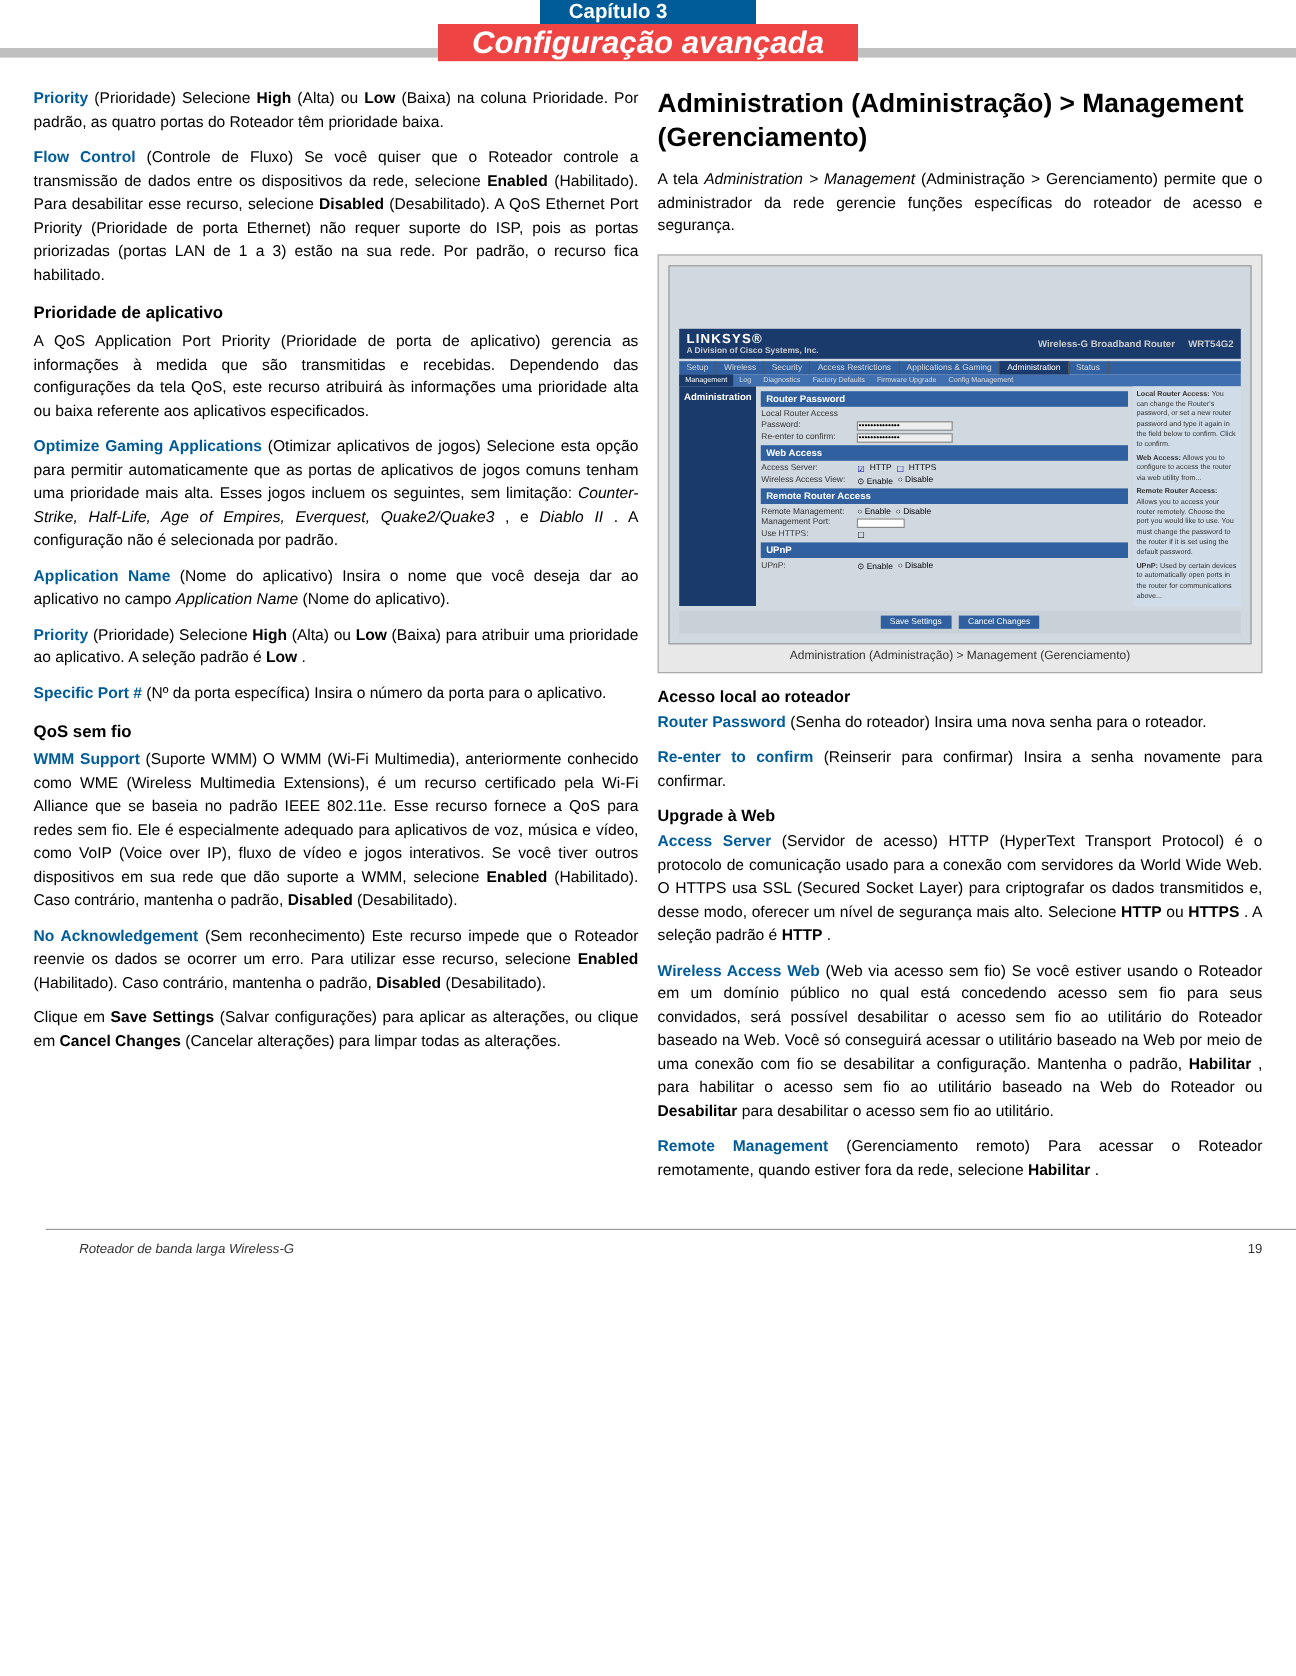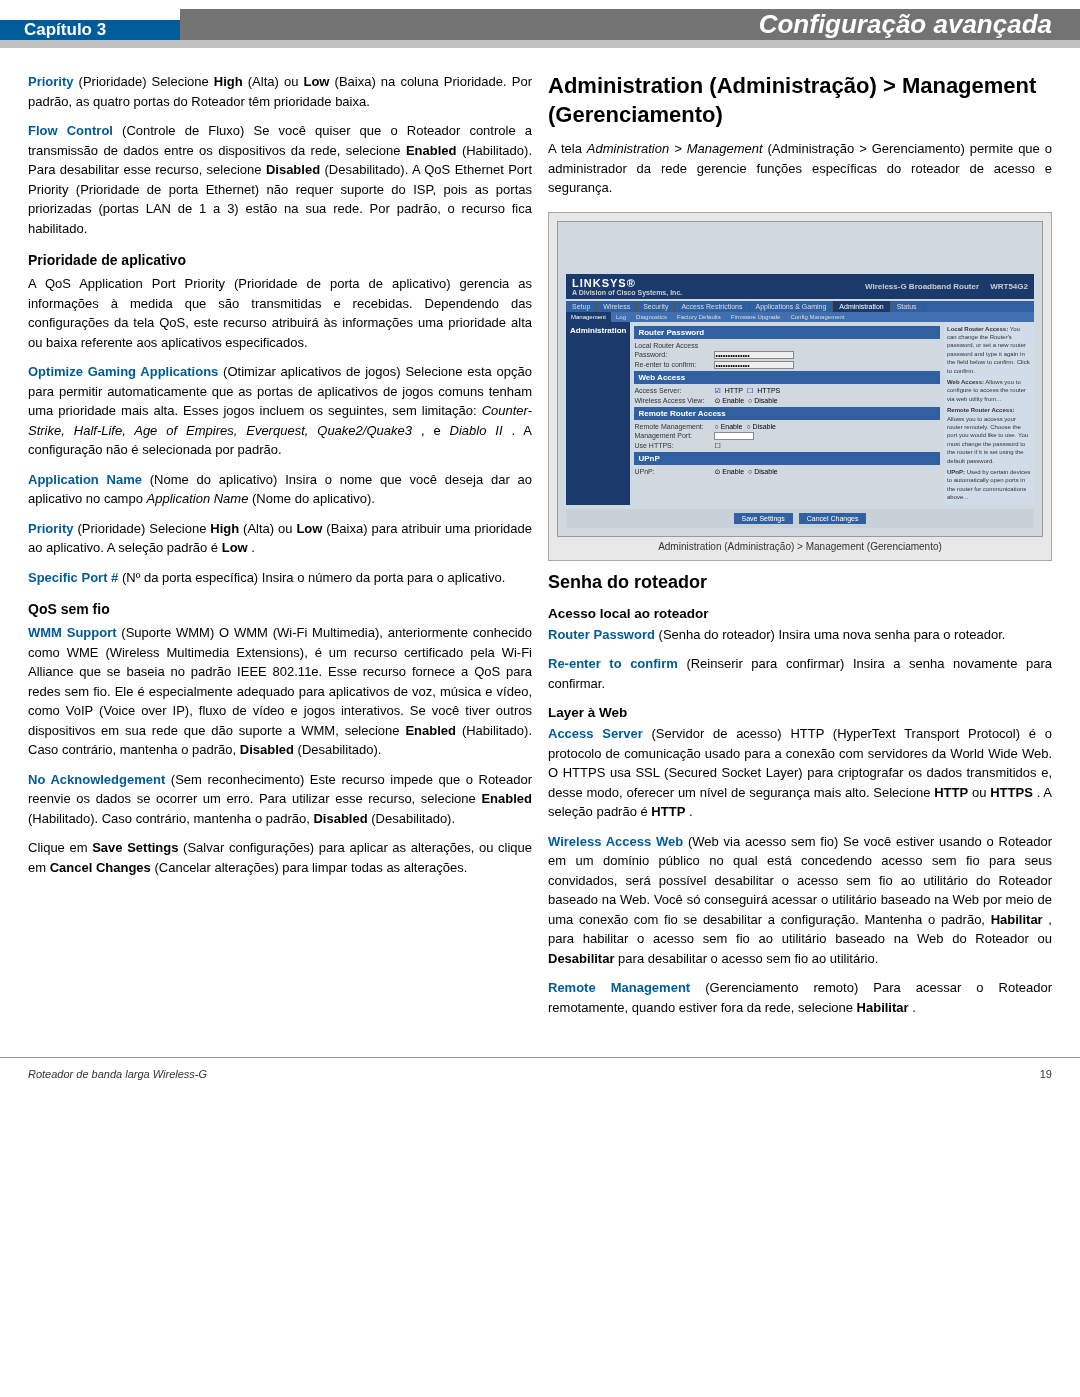--- a/index.html
+++ b/index.html
@@ -8,37 +8,38 @@
       font-size: 13px;
       background: #fff;
       color: #000;
       width: 1080px;
       min-height: 1397px;
     }
 
     
     .header {
       display: flex;
-      align-items: flex-end;
+      align-items: center;
       height: 40px;
       background: #fff;
+      flex-direction: column;
     }
     .header-left {
       background: #005b99;
       color: #fff;
       display: flex;
       align-items: center;
       padding: 0 24px;
       font-size: 17px;
       font-weight: bold;
       min-width: 180px;
     }
     .header-right {
       flex: 1;
-      background: #737373;
+      background: #ef4444;
       display: flex;
       align-items: center;
       justify-content: flex-end;
       padding: 0 28px;
     }
     .header-right-title {
       color: #fff;
       font-size: 26px;
       font-weight: bold;
       font-style: italic;
@@ -225,20 +226,21 @@
     }
 
     
     .footer {
       display: flex;
       justify-content: space-between;
       align-items: flex-end;
       padding: 10px 28px;
       margin-top: 30px;
       border-top: 1px solid #999;
+      margin-left: 38px;
     }
     .footer-text {
       font-size: 11px;
       font-style: italic;
       color: #333;
     }
     .footer-page {
       font-size: 11px;
       color: #333;
     }
@@ -463,35 +465,34 @@
 
         <div class="router-buttons">
           <button class="router-btn">Save Settings</button>
           <button class="router-btn">Cancel Changes</button>
         </div>
 
       </div>
       <div class="router-caption">Administration (Administração) &gt; Management (Gerenciamento)</div>
     </div>
 
-    <h2 style="font-size:18px;margin-top:10px;">Senha do roteador</h2>
 
     <h4>Acesso local ao roteador</h4>
 
     <p>
       <span class="blue-bold">Router Password</span>
       <span> (Senha do roteador) Insira uma nova senha para o roteador.</span>
     </p>
 
     <p>
       <span class="blue-bold">Re-enter to confirm</span>
       <span>  (Reinserir para confirmar) Insira a senha novamente para confirmar.</span>
     </p>
 
-    <h4>Layer à Web</h4>
+    <h4>Upgrade à Web</h4>
 
     <p>
       <span class="blue-bold">Access Server</span>
       <span> (Servidor de acesso) HTTP (HyperText Transport Protocol) é o protocolo de comunicação usado para a conexão com servidores da World Wide Web. O HTTPS usa SSL (Secured Socket Layer) para criptografar os dados transmitidos e, desse modo, oferecer um nível de segurança mais alto. Selecione </span>
       <span class="bold">HTTP</span>
       <span> ou </span>
       <span class="bold">HTTPS</span>
       <span>. A seleção padrão é </span>
       <span class="bold">HTTP</span>
       <span>.</span>

